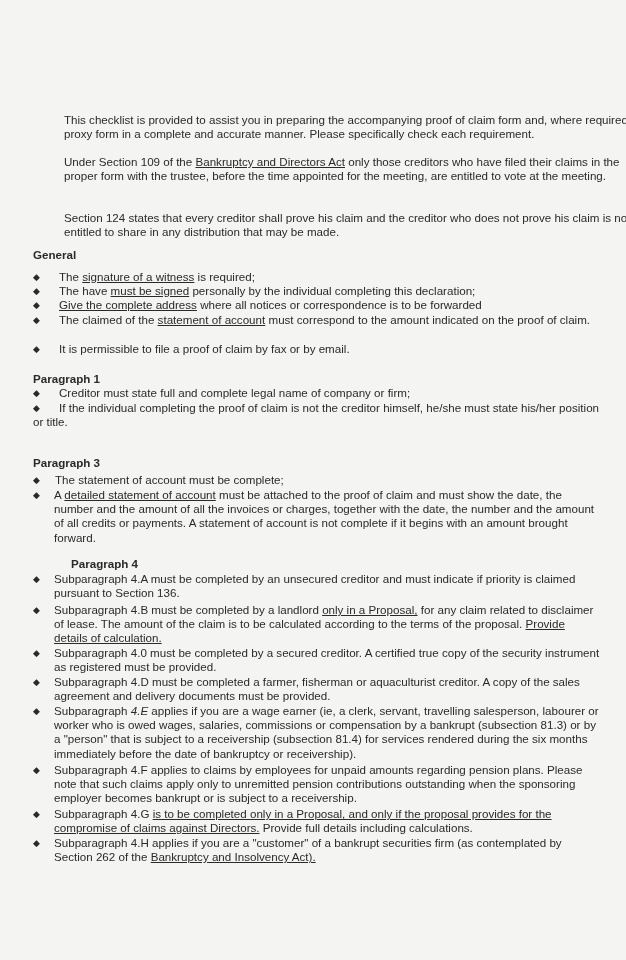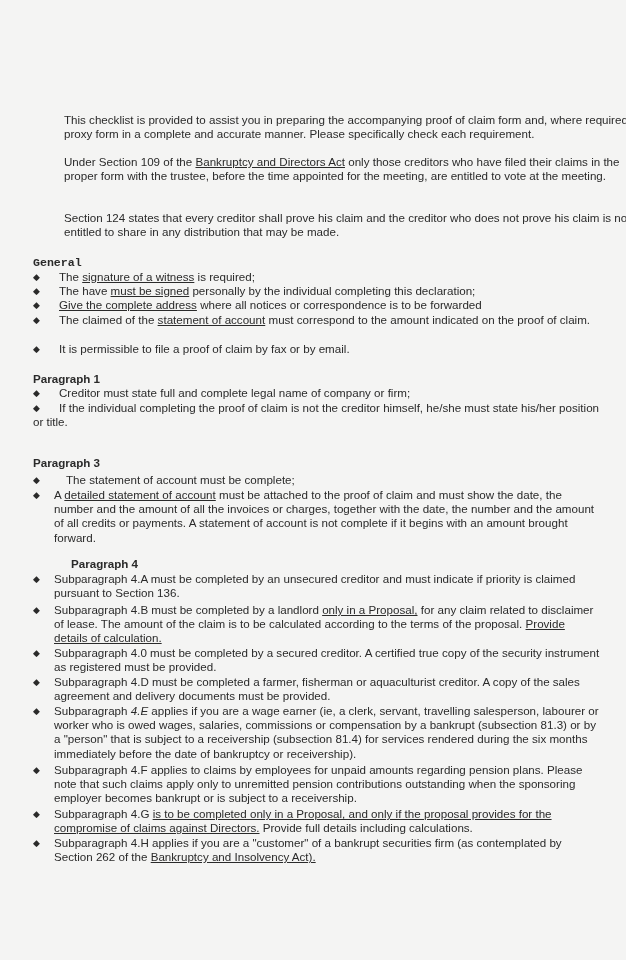--- a/index.html
+++ b/index.html
@@ -28,21 +28,21 @@
 
 <div class="page">
 
 
   <div class="para" style="top:113px;">This checklist is provided to assist you in preparing the accompanying proof of claim form and, where required, proxy form in a complete and accurate manner. Please specifically check each requirement.</div>
 
   <div class="para" style="top:155px;"><span>Under Section 109 of the </span><u>Bankruptcy and Directors Act</u><span> only those creditors who have filed their claims in the proper form with the trustee, before the time appointed for the meeting, are entitled to vote at the meeting.</span></div>
 
   <div class="para" style="top:211px;">Section 124 states that every creditor shall prove his claim and the creditor who does not prove his claim is not entitled to share in any distribution that may be made.</div>
 
-  <div class="heading" style="top:256px;font-family:Liberation Mono, monospace;">General</div>
+  <div class="heading" style="top:248px;">General</div>
 
   <div class="bl flat" style="top:270px;">
       <span class="b">◆</span>
       <span class="txt"><span>The </span><u>signature of a witness</u><span> is required;</span></span>
     </div>
   <div class="bl flat" style="top:284px;">
       <span class="b">◆</span>
       <span class="txt"><span>The have </span><u>must be signed</u><span> personally by the individual completing this declaration;</span></span>
     </div>
   <div class="bl flat" style="top:298px;">
@@ -64,21 +64,21 @@
       <span class="txt">Creditor must state full and complete legal name of company or firm;</span>
     </div>
   <div class="bl flat" style="top:401px;">
       <span class="b">◆</span>
       <span class="txt">If the individual completing the proof of claim is not the creditor himself, he/she must state his/her position or title.</span>
     </div>
 
   <div class="heading" style="top:456px;">Paragraph 3</div>
   <div class="bl hang" style="top:473px;">
       <span class="b">◆</span>
-      <span class="txt" style="margin-left:33px;"><span>The statement of account must be complete;</span></span>
+      <span class="txt" style="margin-left:22px;"><span>The statement of account must be complete;</span></span>
     </div>
   <div class="bl hang" style="top:488px;">
       <span class="b">◆</span>
       <span class="txt"><span>A </span><u>detailed statement of account</u><span> must be attached to the proof of claim and must show the date, the number and the amount of all the invoices or charges, together with the date, the number and the amount of all credits or payments. A statement of account is not complete if it begins with an amount brought forward.</span></span>
     </div>
 
   <div class="heading" style="top:557px;margin-left:38px;">Paragraph 4</div>
   <div class="bl hang" style="top:572px;">
       <span class="b">◆</span>
       <span class="txt">Subparagraph 4.A must be completed by an unsecured creditor and must indicate if priority is claimed pursuant to Section 136.</span>

